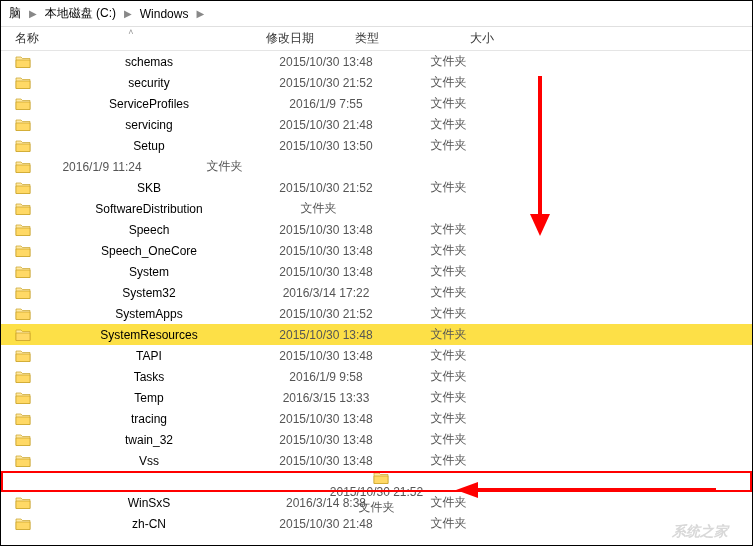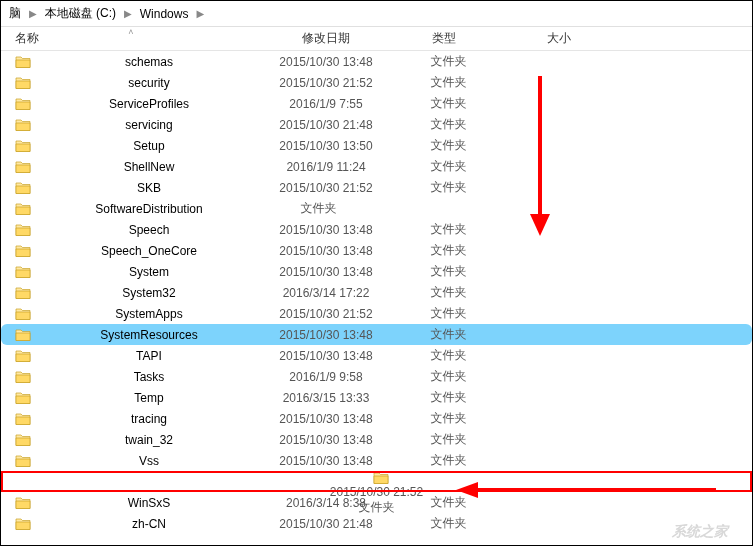--- a/index.html
+++ b/index.html
@@ -1,28 +1,28 @@
 <!DOCTYPE html>
 <html><head>
 <meta charset="utf-8">
 <style>
 * { margin: 0; padding: 0; box-sizing: border-box; font-family: "Microsoft YaHei", "Segoe UI", sans-serif; font-size: 12px; }
 body { background: #fff; width: 753px; height: 546px; overflow: hidden; border: 1px solid #000; position: relative; }
 .breadcrumb { height: 26px; display: flex; align-items: center; padding: 0 4px; border-bottom: 1px solid #e0e0e0; gap: 4px; }
 .crumb { color: #000; cursor: pointer; padding: 2px 4px; }
 .sep { color: #888; font-size: 10px; }
 .headers { display: flex; height: 24px; border-bottom: 1px solid #e5e5e5; align-items: center; color: #333; }
-.col-name { width: 301px; padding-left: 14px; }
-.col-date { width: 130px; }
+.col-name { width: 224px; padding-left: 14px; }
+.col-date { width: 130px; text-align: center; }
 .col-type { width: 115px; }
 .col-size { width: 90px; }
 .sort-ind { text-align: center; width: 260px; font-size: 9px; color: #999; line-height: 8px; position: absolute; top: 27px; left: 0; }
 .rows { overflow-y: auto; }
 .row { display: flex; height: 21px; align-items: center; color: #000; text-align: center; }
-.row.selected { background: #7dd3fc; border-radius: 6px; }
+.row.selected { background: #fde047; }
 .row.redbox { outline: 2px solid #ff0000; outline-offset: -2px; flex-direction: column; }
 .icon-folder { width: 16px; height: 14px; margin-left: 14px; margin-right: 6px; flex-shrink: 0; }
 .icon-folder svg { width: 16px; height: 14px; display: block; }
 .r-name { width: 224px; overflow: hidden; white-space: nowrap; }
 .r-date { width: 130px; color: #555; }
 .r-type { width: 115px; color: #555; }
 .r-size { width: 90px; color: #555; }
 .arrow-down { position: absolute; left: 525px; top: 75px; pointer-events: none; }
 .arrow-left { position: absolute; left: 455px; top: 479px; pointer-events: none; }
 .watermark { position: absolute; right: 24px; bottom: 4px; color: #d8d8d8; font-size: 14px; font-weight: bold; font-style: italic; pointer-events: none; }
@@ -108,21 +108,20 @@
       <span class="r-type">文件夹</span>
       <span class="r-size"></span>
     </div>
     <div class="row">
       <span class="icon-folder">
         <svg viewBox="0 0 16 14">
           <path d="M1 2h5l1.5 1.5H15v9H1z" fill="#ffe9a2" stroke="#c9a227" stroke-width="0.7"></path>
           <path d="M1 5h14v7.5H1z" fill="#ffd966" stroke="#c9a227" stroke-width="0.7"></path>
         </svg>
       </span>
-      <span class="r-name">ShellNew</span>
       <span class="r-date">2016/1/9 11:24</span>
       <span class="r-type">文件夹</span>
       <span class="r-size"></span>
     </div>
     <div class="row">
       <span class="icon-folder">
         <svg viewBox="0 0 16 14">
           <path d="M1 2h5l1.5 1.5H15v9H1z" fill="#ffe9a2" stroke="#c9a227" stroke-width="0.7"></path>
           <path d="M1 5h14v7.5H1z" fill="#ffd966" stroke="#c9a227" stroke-width="0.7"></path>
         </svg>

